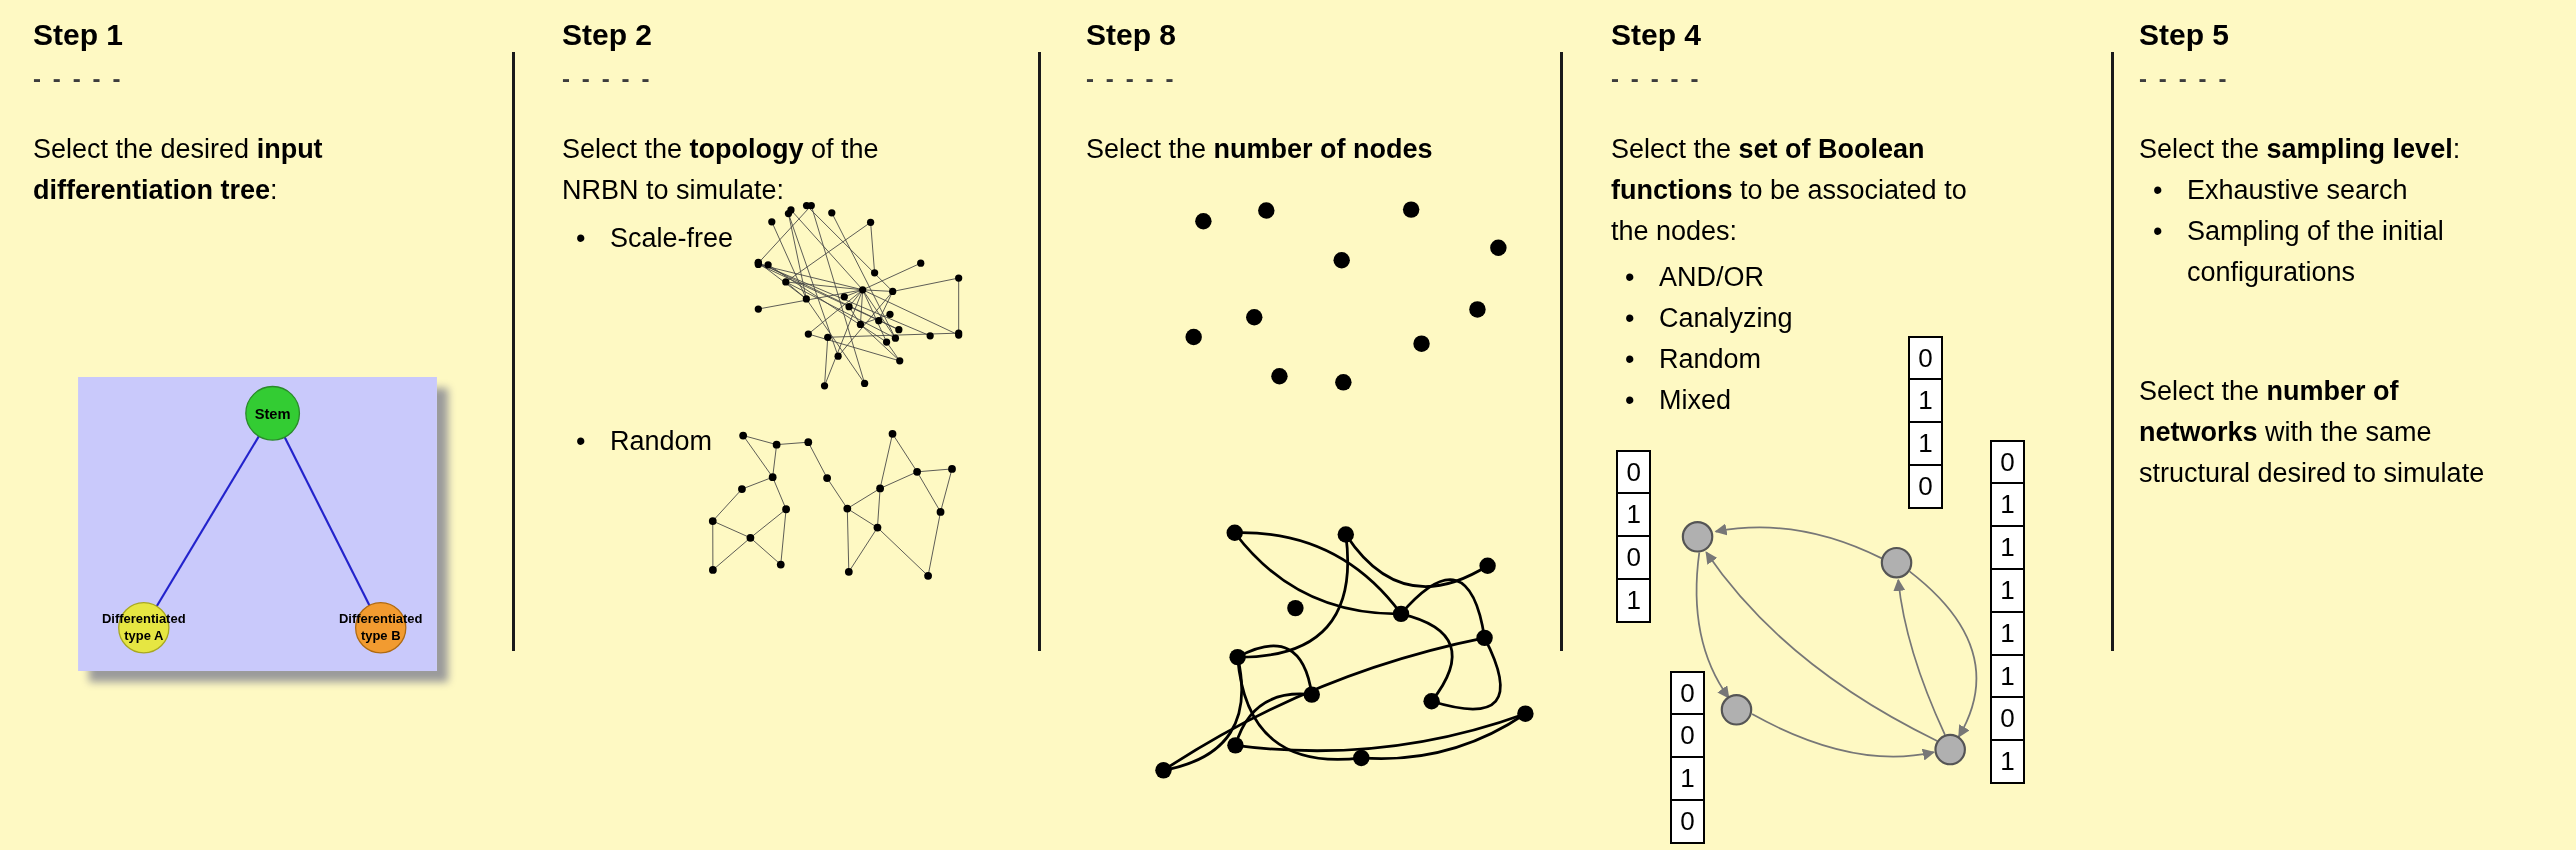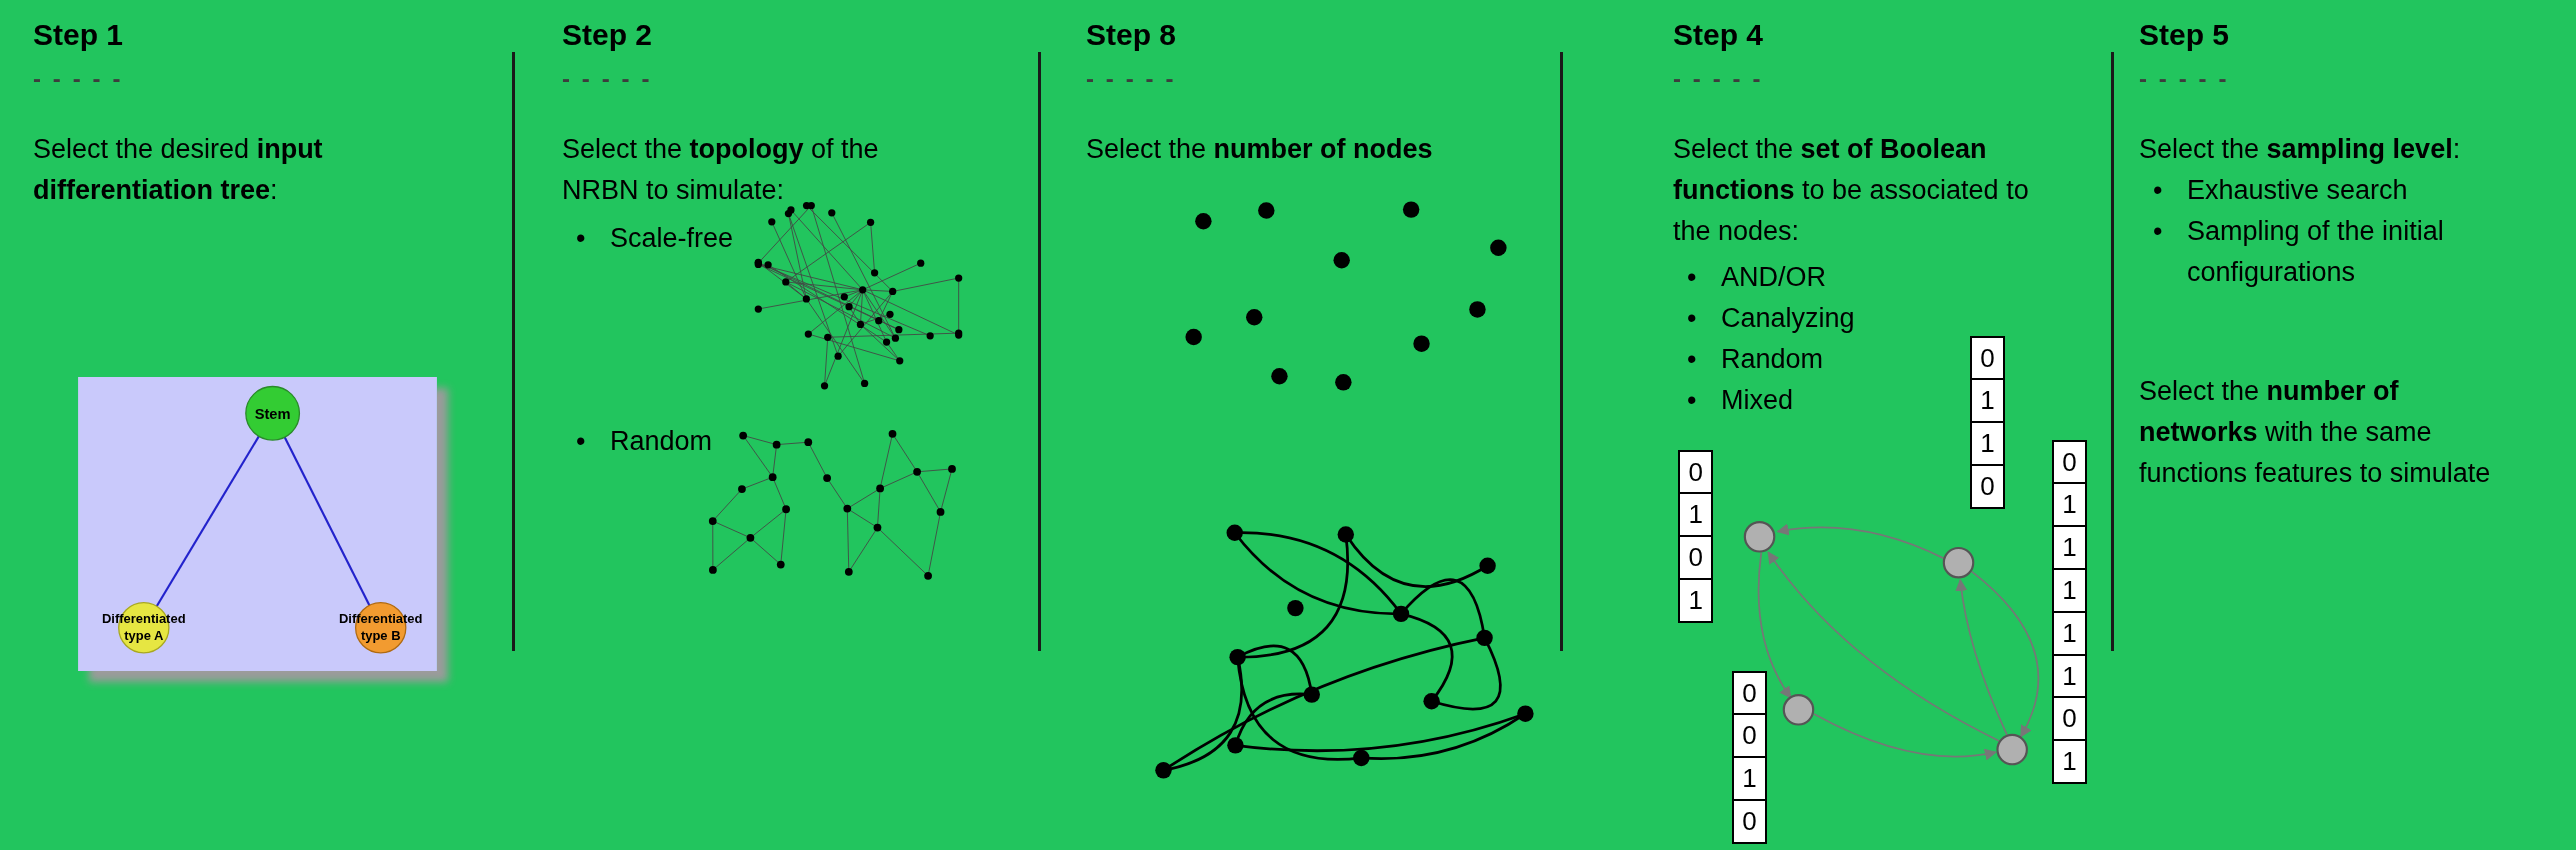--- a/index.html
+++ b/index.html
@@ -1,18 +1,18 @@
 <!DOCTYPE html>
 <html style="font-size:14px"><head>
 <meta charset="utf-8">
 <style>
   *{margin:0;padding:0;box-sizing:border-box}
   html,body{background:#fff}
   body{font-family:"Liberation Sans",sans-serif;color:#000}
-  #canvas{position:relative;width:2576px;height:851px;background:#22c55e;overflow:hidden}
+  #canvas{position:relative;width:2576px;height:851px;background:#fef9c3;overflow:hidden}
   .sep{position:absolute;top:52px;width:2.6px;height:599px;background:#1a1a1a}
   .step{position:absolute;top:15.6px}
   .step-title{font-size:30px;font-weight:700;line-height:35px;margin-top:1.7px}
   .dashes{font-size:24px;font-weight:700;letter-spacing:2.6px;color:#3d3d3d;margin-top:12px;line-height:29px}
   .para{font-size:27px;line-height:41px;margin-top:36px}
   .para b{font-weight:700}
   .bullet{font-size:27px;line-height:41px;position:relative;padding-left:48px}
   .bullet::before{content:"\2022";position:absolute;left:14px}
   .abs{position:absolute}
   .tree-svg{box-shadow:11.2px 11.2px 7.8px #9b9b9b}
@@ -232,21 +232,21 @@
         <circle cx="116.35971676930785" cy="193.27585410745814" r="9.5" fill="#000"></circle>
         <circle cx="241.4472512230277" cy="51.46719963848591" r="9.5" fill="#000"></circle>
         <circle cx="113.0167033188045" cy="49.45606067543849" r="9.5" fill="#000"></circle>
         <circle cx="449.1301726177335" cy="258.6380598680116" r="9.5" fill="#000"></circle>
         <circle cx="183.17243544384837" cy="136.54522059299052" r="9.5" fill="#000"></circle>
         <circle cx="30.61492556706071" cy="324.15858790045604" r="9.5" fill="#000"></circle>
         <circle cx="202.09801645576954" cy="236.5671866782941" r="9.5" fill="#000"></circle>
       </svg>
   </div>
 
-  <div class="step" style="left:1673px;width:485px">
+  <div class="step" style="left:1611px;width:485px">
     <div class="step-title">Step 4</div>
     <div class="dashes">- - - - -</div>
     <div class="para"><span>Select the </span><b>set of Boolean</b><br><b>functions</b><span> to be associated to</span><br><span>the nodes:</span></div>
     <div style="margin-top:5px">
       <div class="bullet"><span>AND/OR</span></div>
       <div class="bullet"><span>Canalyzing</span></div>
       <div class="bullet"><span>Random</span></div>
       <div class="bullet"><span>Mixed</span></div>
     </div>
 
@@ -303,17 +303,17 @@
   </div>
 
   <div class="step" style="left:2139px;width:428px">
     <div class="step-title">Step 5</div>
     <div class="dashes">- - - - -</div>
     <div class="para"><span>Select the </span><b>sampling level</b><span>:</span></div>
     <div style="">
       <div class="bullet"><span>Exhaustive search</span></div>
       <div class="bullet"><span>Sampling of the initial</span><br><span>configurations</span></div>
     </div>
-    <div class="para" style="margin-top:78px"><span>Select the </span><b>number of</b><br><b>networks</b><span> with the same</span><br><span>functions features to simulate</span></div>
+    <div class="para" style="margin-top:78px"><span>Select the </span><b>number of</b><br><b>networks</b><span> with the same</span><br><span>structural desired to simulate</span></div>
   </div>
 
 </div>
 
 
 </body></html>

